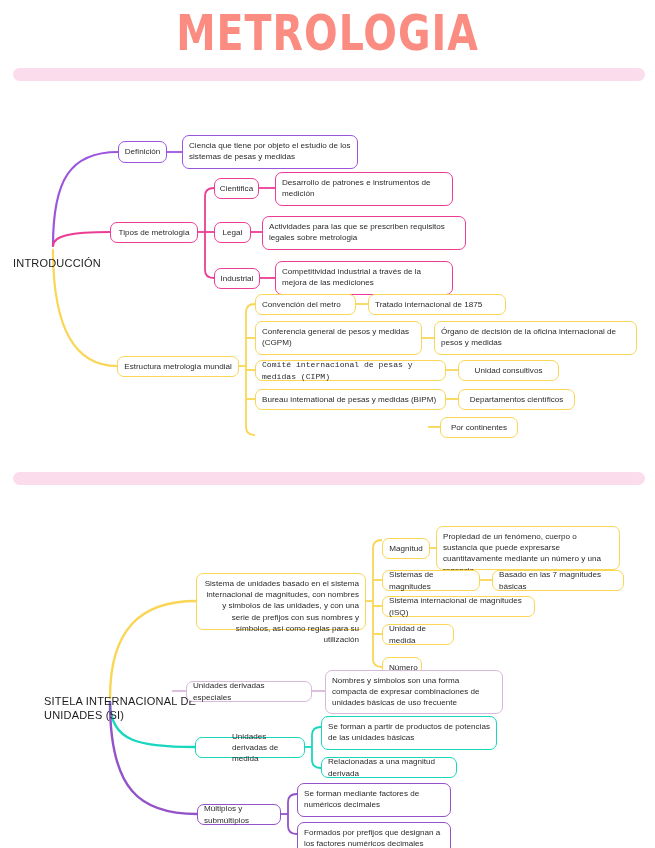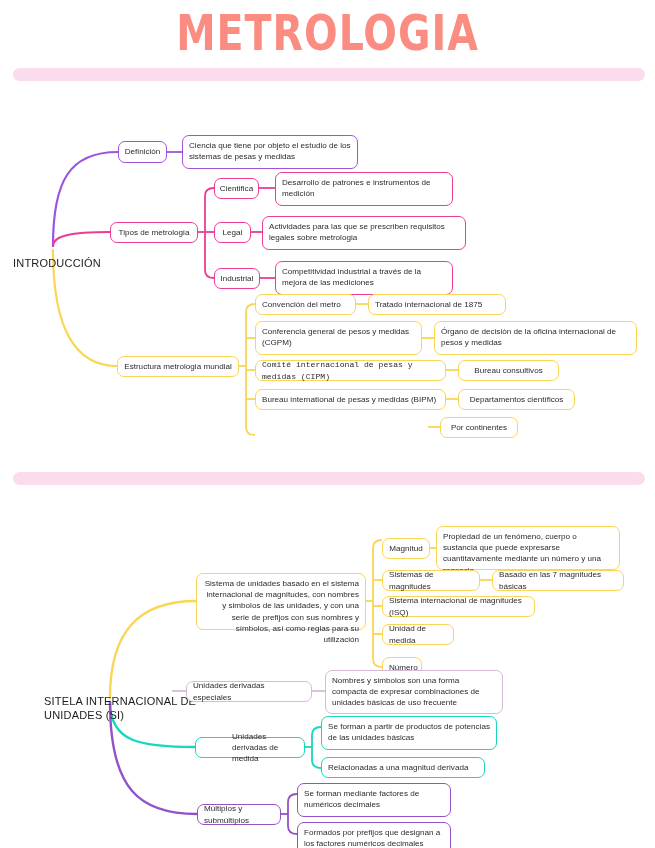--- a/index.html
+++ b/index.html
@@ -196,21 +196,21 @@
     <span>Conferencia general de pesos y medidas (CGPM)</span>
   </div>
   <div class="node c-yellow multiline" style="left:434px; top:321px; width:203px; height:34px;">
     <span>Órgano de decisión de la oficina internacional de pesos y medidas</span>
   </div>
 
   <div class="node c-yellow" style="left:255px; top:360px; width:191px; height:21px;font-family:Liberation Mono, monospace;">
     <span>Comité internacional de pesas y medidas (CIPM)</span>
   </div>
   <div class="node c-yellow" style="left:458px; top:360px; width:101px; height:21px; justify-content:center;">
-    <span>Bureau consultivos</span>
+    <span>Unidad consultivos</span>
   </div>
 
   <div class="node c-yellow" style="left:255px; top:389px; width:191px; height:21px;">
     <span>Bureau international de pesas y medidas (BIPM)</span>
   </div>
   <div class="node c-yellow" style="left:458px; top:389px; width:117px; height:21px; justify-content:center;">
     <span>Departamentos científicos</span>
   </div>
 
   <div class="node c-yellow" style="left:440px; top:417px; width:78px; height:21px; justify-content:center;">
@@ -256,21 +256,21 @@
   <div class="node c-plum multiline" style="left:325px; top:670px; width:178px; height:44px;">
     <span>Nombres y simbolos son una forma compacta de expresar combinaciones de unidades básicas de uso frecuente</span>
   </div>
 
   <div class="node c-cyan" style="left:195px; top:737px; width:110px; height:21px; justify-content:center;padding-left:36px;">
     <span>Unidades derivadas de medida</span>
   </div>
   <div class="node c-cyan multiline" style="left:321px; top:716px; width:176px; height:34px;">
     <span>Se forman a partir de productos de potencias de las unidades básicas</span>
   </div>
-  <div class="node c-cyan" style="left:321px; top:757px; width:164px; height:21px;">
+  <div class="node c-cyan" style="left:321px; top:757px; width:136px; height:21px;">
     <span>Relacionadas a una magnitud derivada</span>
   </div>
 
   <div class="node c-violet" style="left:197px; top:804px; width:84px; height:21px; justify-content:center;">
     <span>Múltiplos y submúltiplos</span>
   </div>
   <div class="node c-violet multiline" style="left:297px; top:783px; width:154px; height:34px;">
     <span>Se forman mediante factores de numéricos decimales</span>
   </div>
   <div class="node c-violet multiline" style="left:297px; top:822px; width:154px; height:34px;">

